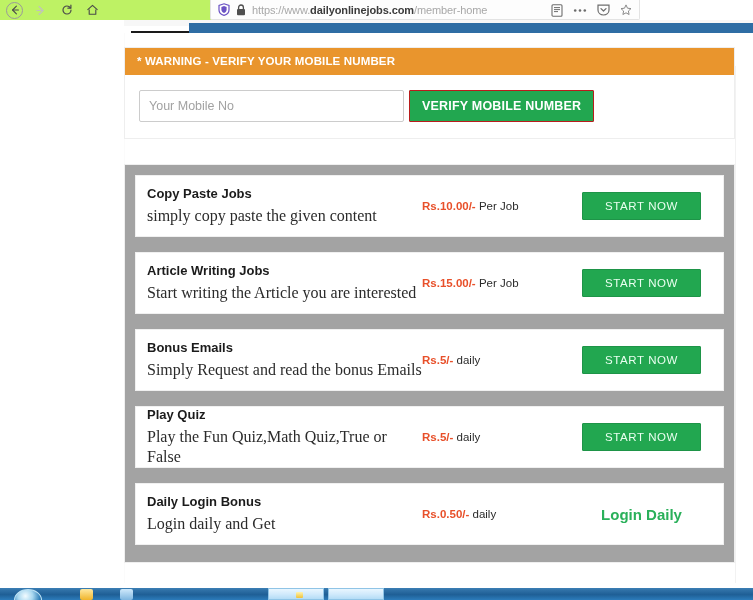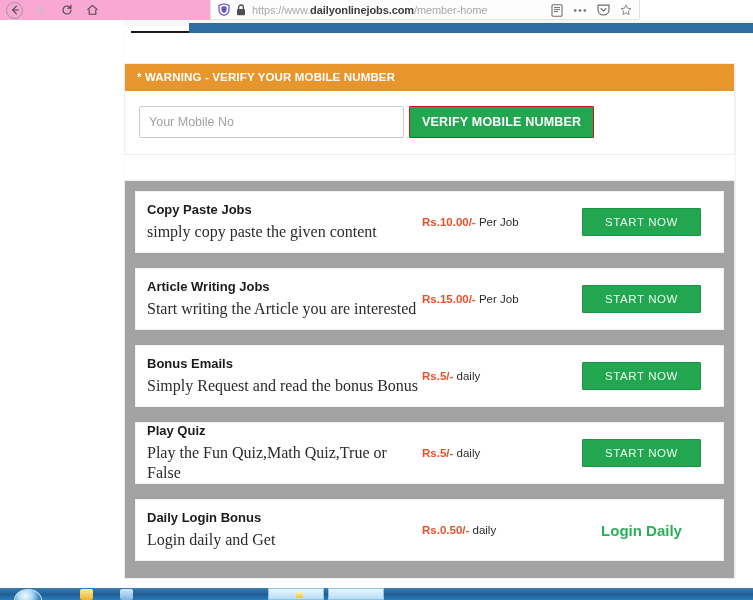--- a/index.html
+++ b/index.html
@@ -7,21 +7,21 @@
     margin: 0; padding: 0;
     width: 753px; height: 600px;
     overflow: hidden;
     background: #ffffff;
     font-family: "Liberation Sans", sans-serif;
   }
 
   
   #browser-chrome {
     position: absolute; left: 0; top: 0; width: 636px; height: 20px;
-    background: #f9a8d4;
+    background: #bef264;
   }
   .nav-btns {
     position: absolute; left: 6px; top: 0px; height: 20px;
     display: flex; align-items: center; gap: 9px;
   }
   .nav-ico {
     width: 17px; height: 17px; display: flex; align-items: center;
     justify-content: center; color: #5a5a5a; font-size: 13px; line-height: 1;
   }
   .nav-ico.circled {
@@ -72,21 +72,21 @@
     position: absolute; left: 131px; top: 31px; width: 58px; height: 2px;
     background: #1a1a1a;
   }
 
   
   #page {
     position: absolute; left: 0; top: 33px; width: 753px; height: 550px;
     background: #ffffff; overflow: hidden;
   }
   #content-col {
-    position: absolute; left: 124px; top: 16px; width: 611px;
+    position: absolute; left: 124px; top: 0px; width: 611px;
   }
 
   
   #warning-panel {
     position: relative; margin-top: 14px;
     border: 1px solid #eeeeee; background: #ffffff;
   }
   #warning-header {
     background: #e9952d; color: #ffffff;
     padding: 7px 12px 8px 12px;
@@ -307,21 +307,21 @@
           <span>Per Job</span>
         </div>
         <div class="job-action">
           <button class="start-btn">START NOW</button>
         </div>
       </div>
 
       <div class="job-row">
         <div class="job-info">
           <div class="job-title">Bonus Emails</div>
-          <div class="job-desc">Simply Request and read the bonus Bonus</div>
+          <div class="job-desc">Simply Request and read the bonus Emails</div>
         </div>
         <div class="job-rate">
           <span class="amt">Rs.5/-</span>
           <span>daily</span>
         </div>
         <div class="job-action">
           <button class="start-btn">START NOW</button>
         </div>
       </div>
 

